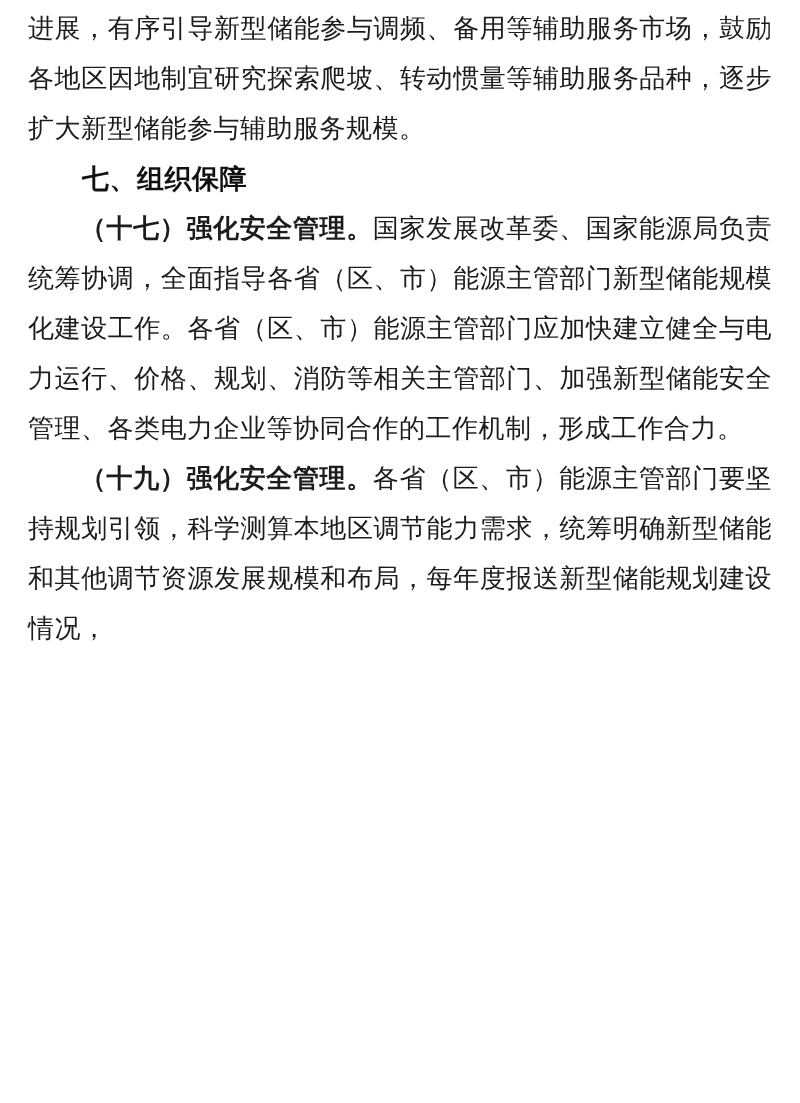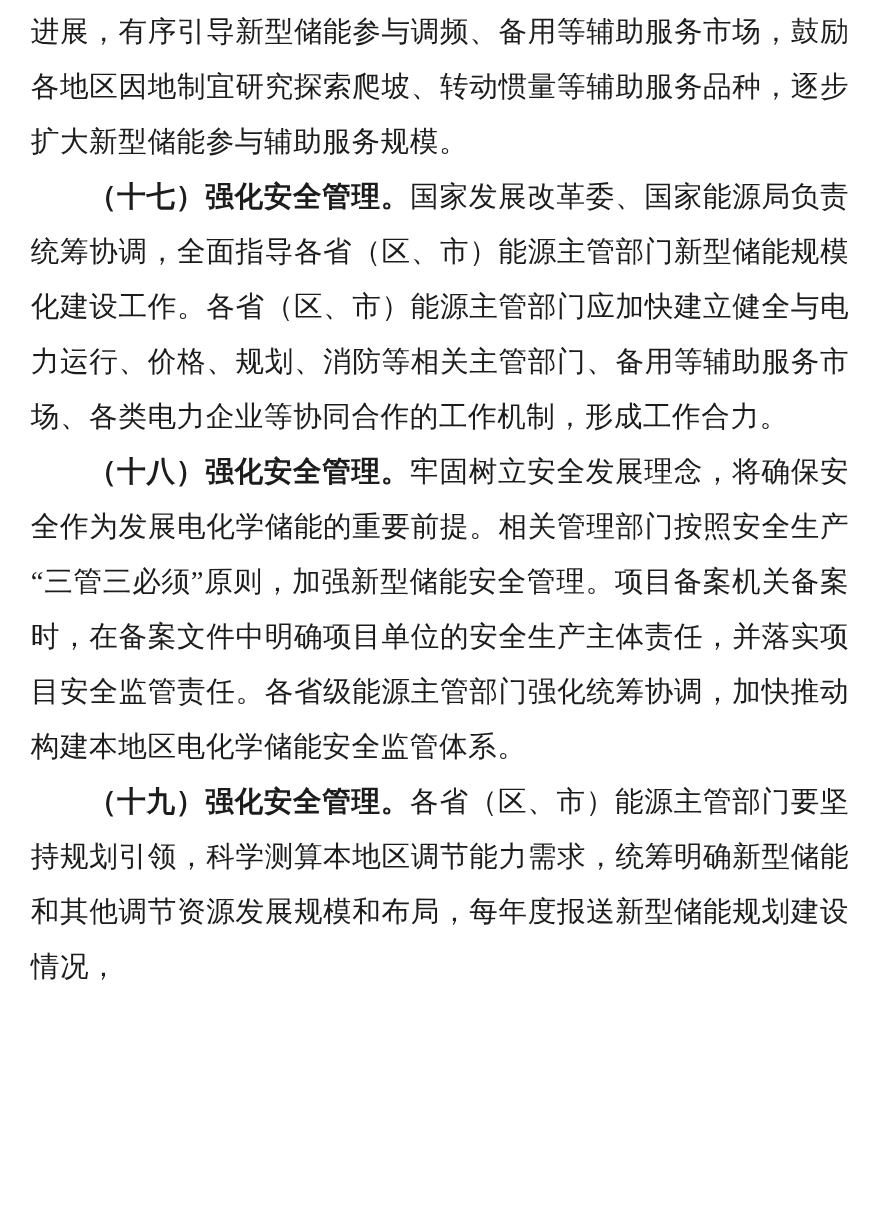--- a/index.html
+++ b/index.html
@@ -48,20 +48,20 @@
   }
 </style>
 </head>
 <body>
 
 <main class="page">
 
   <p class="body-text no-indent">进展，有序引导新型储能参与调频、备用等辅助服务市场，鼓励各地区因地制宜研究探索爬坡、转动惯量等辅助服务品种，逐步扩大新型储能参与辅助服务规模。</p>
 
 
+  <h2 class="section-heading">七、组织保障</h2>
 
-  <p class="body-text"><strong class="lead">（十七）强化安全管理。</strong><span>国家发展改革委、国家能源局负责统筹协调，全面指导各省（区、市）能源主管部门新型储能规模化建设工作。各省（区、市）能源主管部门应加快建立健全与电力运行、价格、规划、消防等相关主管部门、备用等辅助服务市场、各类电力企业等协同合作的工作机制，形成工作合力。</span></p>
+  <p class="body-text"><strong class="lead">（十七）强化安全管理。</strong><span>国家发展改革委、国家能源局负责统筹协调，全面指导各省（区、市）能源主管部门新型储能规模化建设工作。各省（区、市）能源主管部门应加快建立健全与电力运行、价格、规划、消防等相关主管部门、加强新型储能安全管理、各类电力企业等协同合作的工作机制，形成工作合力。</span></p>
 
-  <p class="body-text"><strong class="lead">（十八）强化安全管理。</strong><span>牢固树立安全发展理念，将确保安全作为发展电化学储能的重要前提。相关管理部门按照安全生产“三管三必须”原则，加强新型储能安全管理。项目备案机关备案时，在备案文件中明确项目单位的安全生产主体责任，并落实项目安全监管责任。各省级能源主管部门强化统筹协调，加快推动构建本地区电化学储能安全监管体系。</span></p>
 
   <p class="body-text"><strong class="lead">（十九）强化安全管理。</strong><span>各省（区、市）能源主管部门要坚持规划引领，科学测算本地区调节能力需求，统筹明确新型储能和其他调节资源发展规模和布局，每年度报送新型储能规划建设情况，</span></p>
 
 </main>
 
 </body></html>

